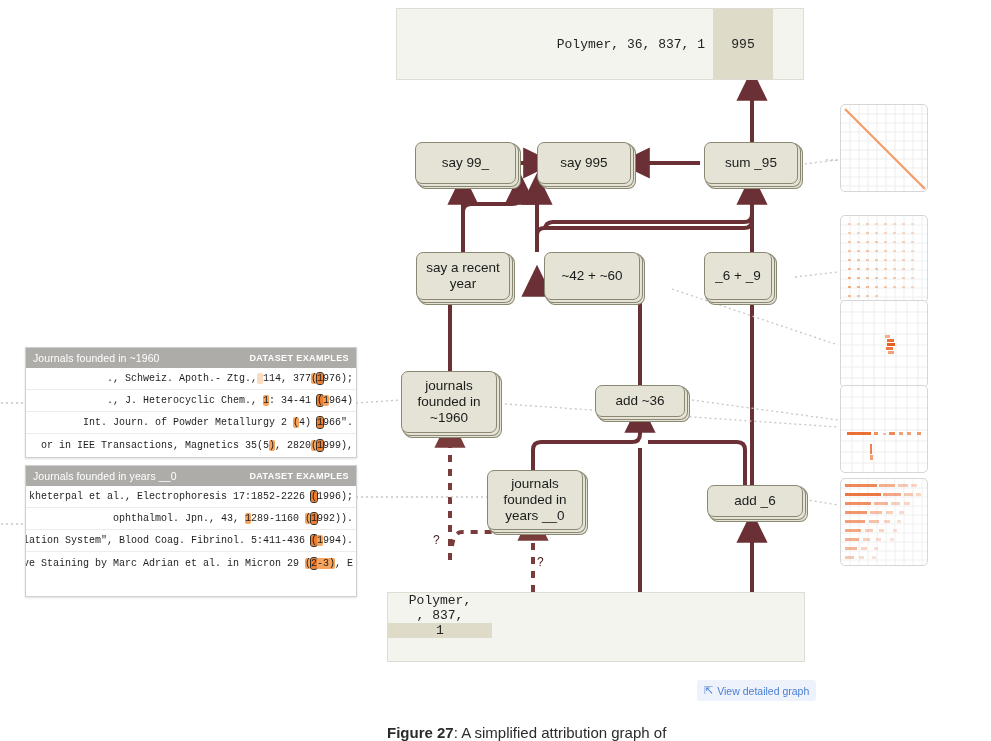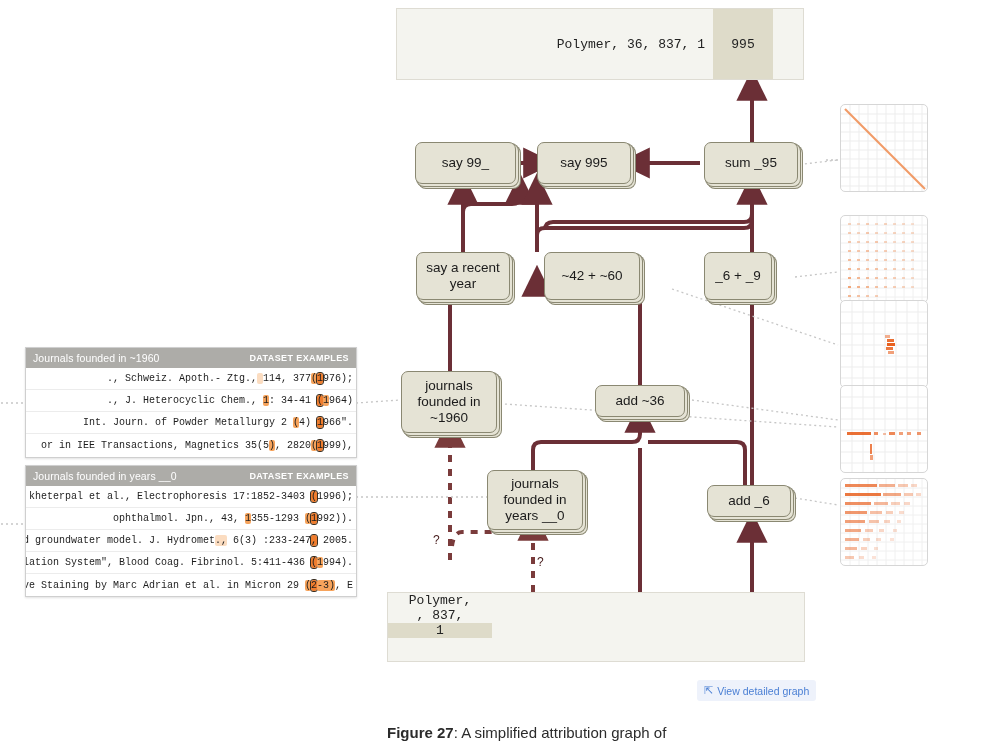--- a/index.html
+++ b/index.html
@@ -200,21 +200,21 @@
 <div class="node" style="left:537px; top:142px; width:94px; height:42px;">say 995</div>
 <div class="node" style="left:704px; top:142px; width:94px; height:42px;">sum _95</div>
 
 <div class="node" style="left:416px; top:252px; width:94px; height:48px;">say a recent year</div>
 <div class="node" style="left:544px; top:252px; width:96px; height:48px;">~42 + ~60</div>
 <div class="node" style="left:704px; top:252px; width:68px; height:48px;">_6 + _9</div>
 
 <div class="node" style="left:401px; top:371px; width:96px; height:62px;">journals founded in ~1960</div>
 <div class="node" style="left:595px; top:385px; width:90px; height:32px;">add ~36</div>
 <div class="node" style="left:487px; top:470px; width:96px; height:60px;">journals founded in years __0</div>
-<div class="node" style="left:707px; top:485px; width:84px; height:32px;">add _6</div>
+<div class="node" style="left:707px; top:485px; width:96px; height:32px;">add _6</div>
 
 <div class="qmark" style="left:433px; top:533px;">?</div>
 <div class="qmark" style="left:537px; top:555px;">?</div>
 
 <div class="ds-panel" style="left:25px; top:347px; width:332px; height:111px;">
   <div class="ds-head">
     <span class="ds-title">Journals founded in ~1960</span>
     <span class="ds-sub">DATASET EXAMPLES</span>
   </div>
   <div>
@@ -224,23 +224,22 @@
       <div class="ds-row"><span>or in IEE Transactions, Magnetics 35(5</span><span class="hl2">)</span><span>, 2820</span><span class="hl2">(</span><span class="hl3">1</span><span>999),</span></div>
     </div>
 </div>
 
 <div class="ds-panel" style="left:25px; top:465px; width:332px; height:132px;">
   <div class="ds-head">
     <span class="ds-title">Journals founded in years __0</span>
     <span class="ds-sub">DATASET EXAMPLES</span>
   </div>
   <div>
-      <div class="ds-row"><span>kheterpal et al., Electrophoresis 17:1852-3403 </span><span class="hl3">(</span><span>1996);</span></div>
-      <div class="ds-row"><span>ophthalmol. Jpn., 43, </span><span class="hl2">1</span><span>355-1293 </span><span class="hl2">(</span><span class="hl3">1</span><span>992)).</span></div>
-      <div class="ds-row"><span>d groundwater model. J. Hydromet</span><span class="hl1">.,</span><span> 6(3) :233-247</span><span class="hl3">,</span><span> 2005.</span></div>
+      <div class="ds-row"><span>kheterpal et al., Electrophoresis 17:1852-2226 </span><span class="hl3">(</span><span>1996);</span></div>
+      <div class="ds-row"><span>ophthalmol. Jpn., 43, </span><span class="hl2">1</span><span>289-1160 </span><span class="hl2">(</span><span class="hl3">1</span><span>992)).</span></div>
       <div class="ds-row"><span>lation System", Blood Coag. Fibrinol. 5:411-436 </span><span class="hl3">(</span><span class="hl2">1</span><span>994).</span></div>
       <div class="ds-row"><span>ve Staining by Marc Adrian et al. in Micron 29 </span><span class="hl2">(</span><span class="hl3">2</span><span class="hl2">-3)</span><span>, E</span></div>
     </div>
 </div>
 
 <div class="thumb" style="left:840px; top:104px;">
   <svg width="88" height="88">
     <g stroke="#ededed" stroke-width="1">
       <line x1="9" y1="0" x2="9" y2="88"></line>
         <line x1="18" y1="0" x2="18" y2="88"></line>

